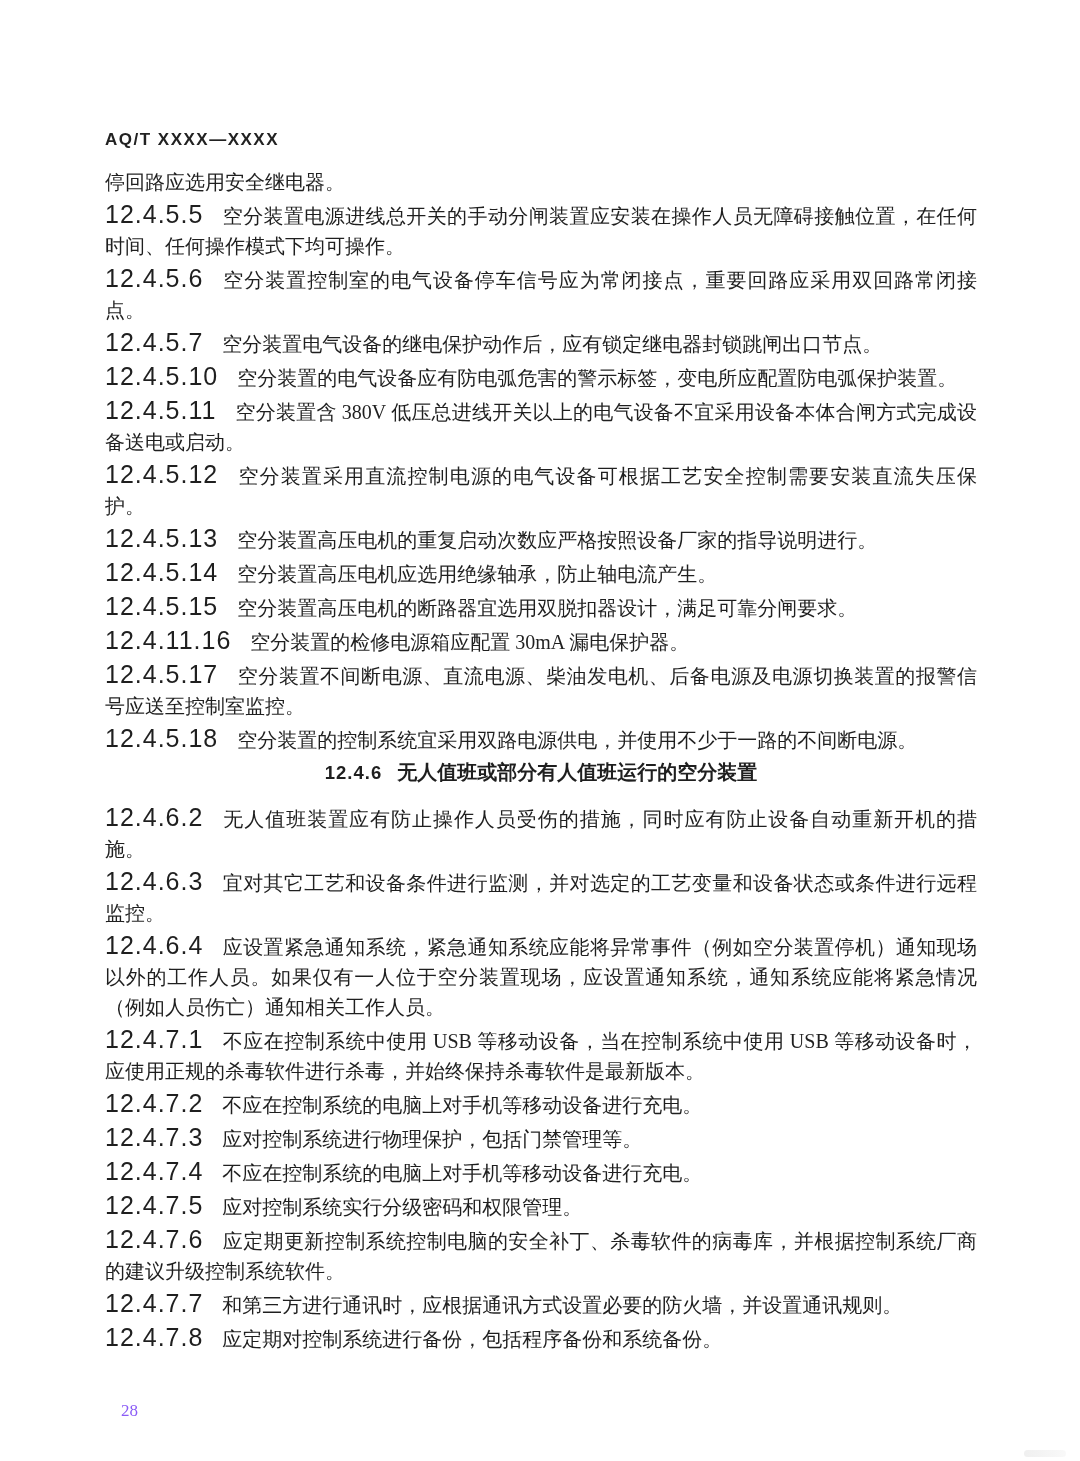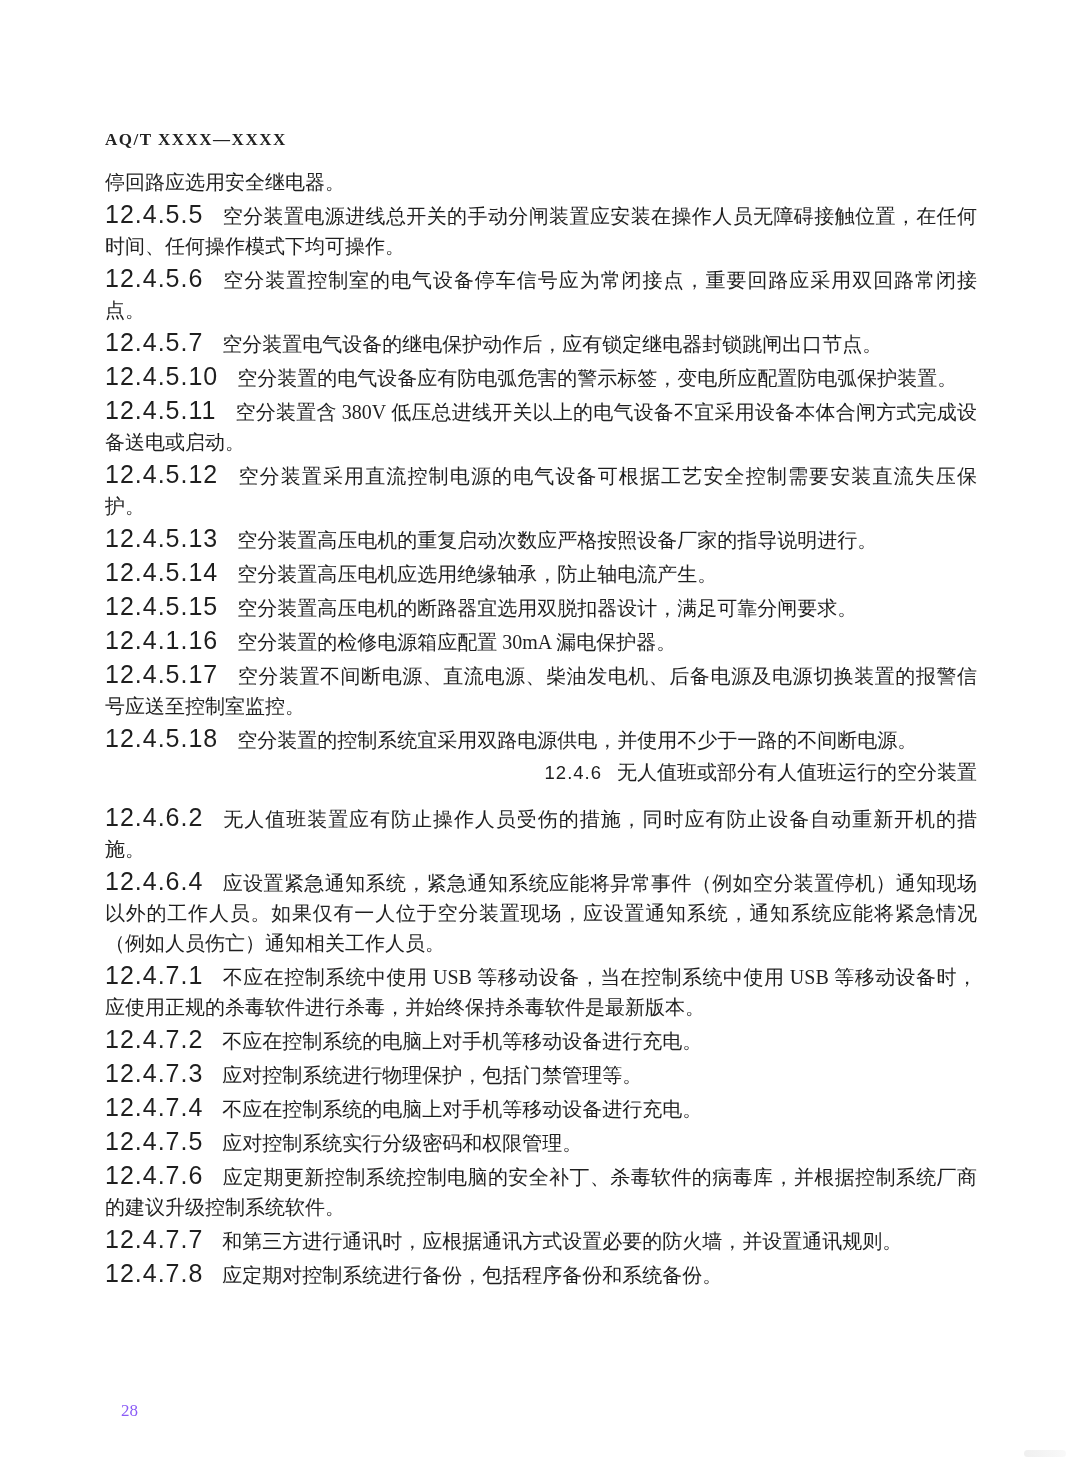--- a/index.html
+++ b/index.html
@@ -11,21 +11,21 @@
     position: relative;
     overflow: hidden;
   }
   .page {
     position: absolute; inset: 0;
     background: #ffffff;
   }
   .running-header {
     position: absolute;
     left: 105px; top: 130px;
-    font-family: Liberation Serif, serif;
+    font-family: Liberation Sans, sans-serif;
     font-weight: 600;
     font-size: 17px;
     letter-spacing: 1.5px;
     color: #222222;
     white-space: nowrap;
   }
   .content {
     position: absolute;
     left: 105px; top: 167px;
     width: 872px;
@@ -39,24 +39,24 @@
   }
   .clause .num {
     font-family: "Liberation Sans", sans-serif;
     font-size: 25px;
     letter-spacing: 1px;
     margin-right: 19px;
     white-space: nowrap;
   }
   .clause.heading {
     font-family: "Liberation Sans", sans-serif;
-    font-weight: normal;
+    font-weight: bold;
     font-size: 20px;
     margin: 1px 0 14px 0;
-    text-align: right;
+    text-align: center;
   }
   .clause.heading .num {
     font-size: 18.5px;
     margin-right: 15px;
   }
   .page-number {
     position: absolute;
     left: 121px; top: 1401px;
     font-size: 17px;
     color: #8b5cf6;
@@ -81,25 +81,26 @@
       <p class="clause body"><span class="txt">停回路应选用安全继电器。</span></p>
       <p class="clause body"><span class="num">12.4.5.5</span><span class="txt">空分装置电源进线总开关的手动分闸装置应安装在操作人员无障碍接触位置，在任何时间、任何操作模式下均可操作。</span></p>
       <p class="clause body"><span class="num">12.4.5.6</span><span class="txt">空分装置控制室的电气设备停车信号应为常闭接点，重要回路应采用双回路常闭接点。</span></p>
       <p class="clause body"><span class="num">12.4.5.7</span><span class="txt">空分装置电气设备的继电保护动作后，应有锁定继电器封锁跳闸出口节点。</span></p>
       <p class="clause body"><span class="num">12.4.5.10</span><span class="txt">空分装置的电气设备应有防电弧危害的警示标签，变电所应配置防电弧保护装置。</span></p>
       <p class="clause body"><span class="num">12.4.5.11</span><span class="txt">空分装置含 380V 低压总进线开关以上的电气设备不宜采用设备本体合闸方式完成设备送电或启动。</span></p>
       <p class="clause body"><span class="num">12.4.5.12</span><span class="txt">空分装置采用直流控制电源的电气设备可根据工艺安全控制需要安装直流失压保护。</span></p>
       <p class="clause body"><span class="num">12.4.5.13</span><span class="txt">空分装置高压电机的重复启动次数应严格按照设备厂家的指导说明进行。</span></p>
       <p class="clause body"><span class="num">12.4.5.14</span><span class="txt">空分装置高压电机应选用绝缘轴承，防止轴电流产生。</span></p>
       <p class="clause body"><span class="num">12.4.5.15</span><span class="txt">空分装置高压电机的断路器宜选用双脱扣器设计，满足可靠分闸要求。</span></p>
-      <p class="clause body"><span class="num">12.4.1.16</span><span class="txt">空分装置的检修电源箱应配置 30mA 漏电保护器。</span></p>
+      <p class="clause body"><span class="num">12.4.11.16</span><span class="txt">空分装置的检修电源箱应配置 30mA 漏电保护器。</span></p>
       <p class="clause body"><span class="num">12.4.5.17</span><span class="txt">空分装置不间断电源、直流电源、柴油发电机、后备电源及电源切换装置的报警信号应送至控制室监控。</span></p>
       <p class="clause body"><span class="num">12.4.5.18</span><span class="txt">空分装置的控制系统宜采用双路电源供电，并使用不少于一路的不间断电源。</span></p>
       <p class="clause heading"><span class="num">12.4.6</span><span class="txt">无人值班或部分有人值班运行的空分装置</span></p>
       <p class="clause body"><span class="num">12.4.6.2</span><span class="txt">无人值班装置应有防止操作人员受伤的措施，同时应有防止设备自动重新开机的措施。</span></p>
+      <p class="clause body"><span class="num">12.4.6.3</span><span class="txt">宜对其它工艺和设备条件进行监测，并对选定的工艺变量和设备状态或条件进行远程监控。</span></p>
       <p class="clause body"><span class="num">12.4.6.4</span><span class="txt">应设置紧急通知系统，紧急通知系统应能将异常事件（例如空分装置停机）通知现场以外的工作人员。如果仅有一人位于空分装置现场，应设置通知系统，通知系统应能将紧急情况（例如人员伤亡）通知相关工作人员。</span></p>
       <p class="clause body"><span class="num">12.4.7.1</span><span class="txt">不应在控制系统中使用 USB 等移动设备，当在控制系统中使用 USB 等移动设备时，应使用正规的杀毒软件进行杀毒，并始终保持杀毒软件是最新版本。</span></p>
       <p class="clause body"><span class="num">12.4.7.2</span><span class="txt">不应在控制系统的电脑上对手机等移动设备进行充电。</span></p>
       <p class="clause body"><span class="num">12.4.7.3</span><span class="txt">应对控制系统进行物理保护，包括门禁管理等。</span></p>
       <p class="clause body"><span class="num">12.4.7.4</span><span class="txt">不应在控制系统的电脑上对手机等移动设备进行充电。</span></p>
       <p class="clause body"><span class="num">12.4.7.5</span><span class="txt">应对控制系统实行分级密码和权限管理。</span></p>
       <p class="clause body"><span class="num">12.4.7.6</span><span class="txt">应定期更新控制系统控制电脑的安全补丁、杀毒软件的病毒库，并根据控制系统厂商的建议升级控制系统软件。</span></p>
       <p class="clause body"><span class="num">12.4.7.7</span><span class="txt">和第三方进行通讯时，应根据通讯方式设置必要的防火墙，并设置通讯规则。</span></p>
       <p class="clause body"><span class="num">12.4.7.8</span><span class="txt">应定期对控制系统进行备份，包括程序备份和系统备份。</span></p>
     </div>

